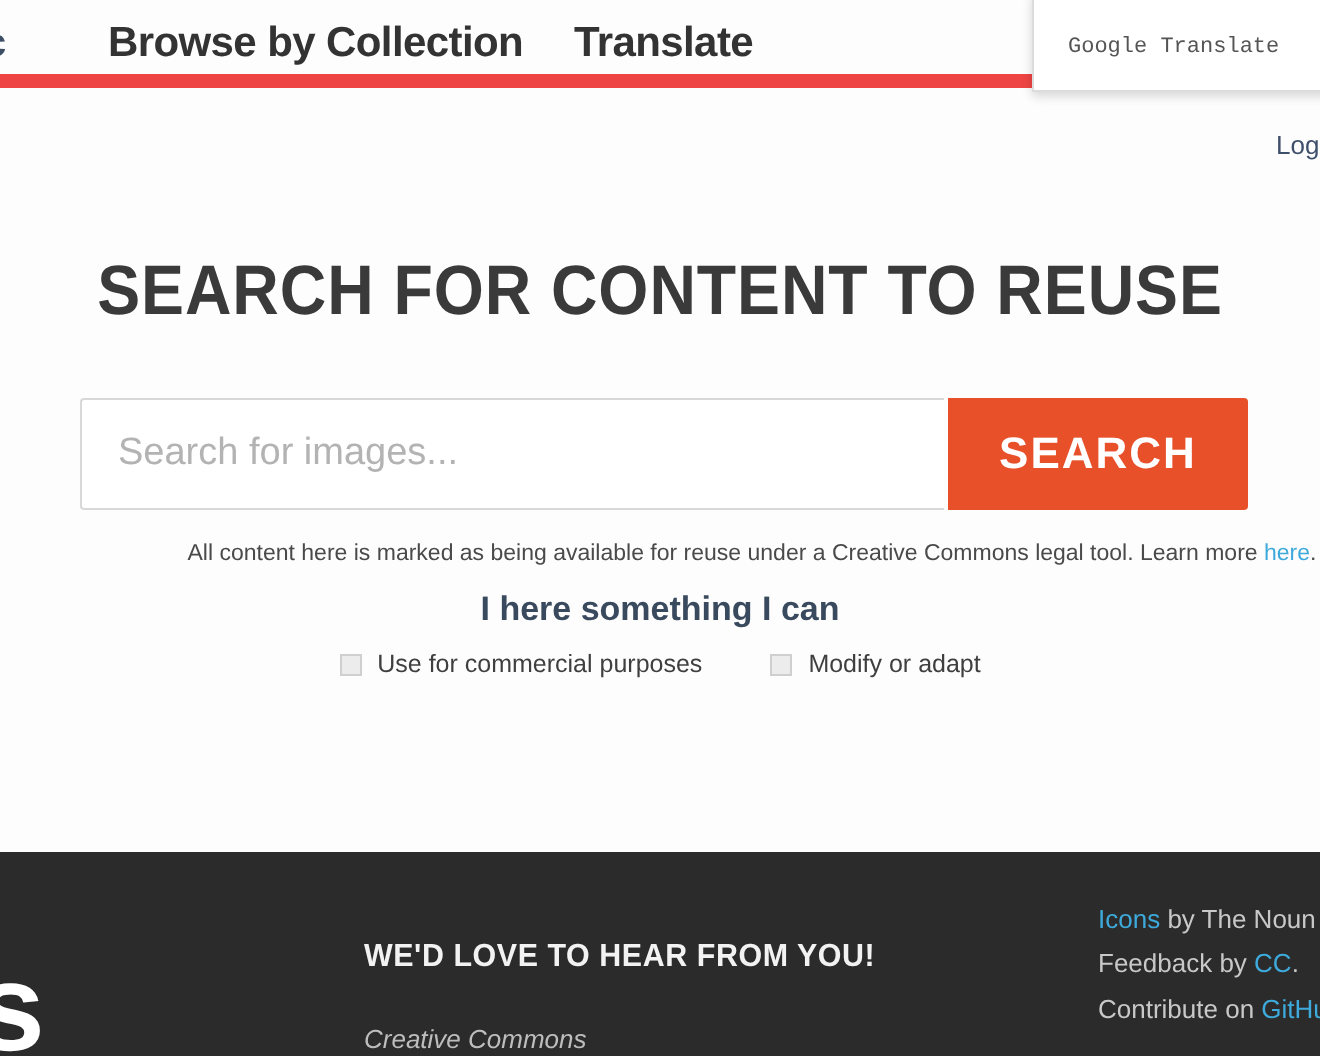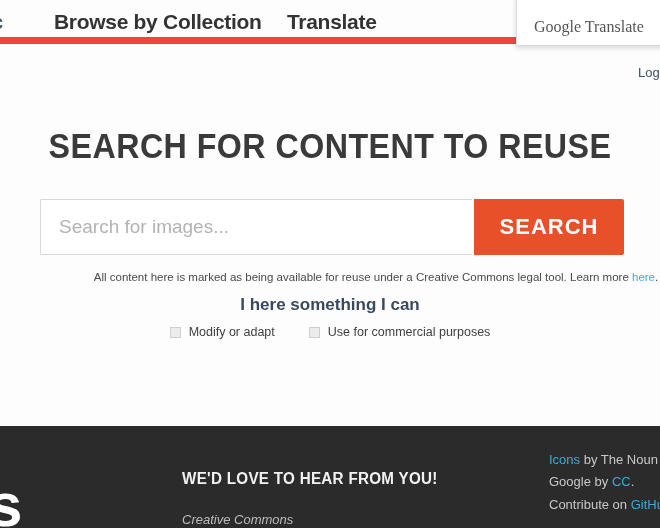--- a/index.html
+++ b/index.html
@@ -58,23 +58,23 @@
     border: 1px solid #dcdcdc;
     border-top: none;
     box-shadow: 0 2px 5px rgba(0,0,0,0.16);
     box-sizing: border-box;
     z-index: 20;
   }
   .gtranslate-label {
     position: absolute;
     left: 17px;
     top: 22px;
-    font-size: 16px;
+    font-size: 11px;
     color: #555555;
-    font-family: Liberation Serif, serif;
+    font-family: Liberation Mono, monospace;
     white-space: nowrap;
   }
 
   
   .main {
     position: absolute;
     left: 0; top: 44px;
     width: 660px;
     height: 382px;
     background: #fdfdfd;
@@ -293,39 +293,39 @@
 
   <div class="reuse-note">
     <span>All content here is marked as being available for reuse under a Creative Commons legal tool. Learn more </span><a href="#">here</a><span>.</span>
   </div>
 
   <div class="want-heading">I here something I can</div>
 
   <div class="options-row">
     <div class="option">
       <span class="option-box"></span>
-      <span class="option-label">Modify or adapt</span>
+      <span class="option-label">Use for commercial purposes</span>
     </div>
     <div class="option">
       <span class="option-box"></span>
-      <span class="option-label">Use for commercial purposes</span>
+      <span class="option-label">Modify or adapt</span>
     </div>
   </div>
 </div>
 
 <div class="footer">
 
   <div class="footer-logo-frag">s</div>
 
   <div class="footer-mid">
     <div class="footer-heading">WE'D LOVE TO HEAR FROM YOU!</div>
     <div class="footer-address">
       <div>Creative Commons</div>
       <div></div>
     </div>
   </div>
 
   <div class="footer-right">
     <div><a href="#">Icons</a><span> by The Noun P</span></div>
-    <div><span>Google by </span><a href="#">CC</a><span>.</span></div>
+    <div><span>Feedback by </span><a href="#">CC</a><span>.</span></div>
     <div><span>Contribute on </span><a href="#">GitHu</a></div>
   </div>
 </div>
 
 </body></html>

